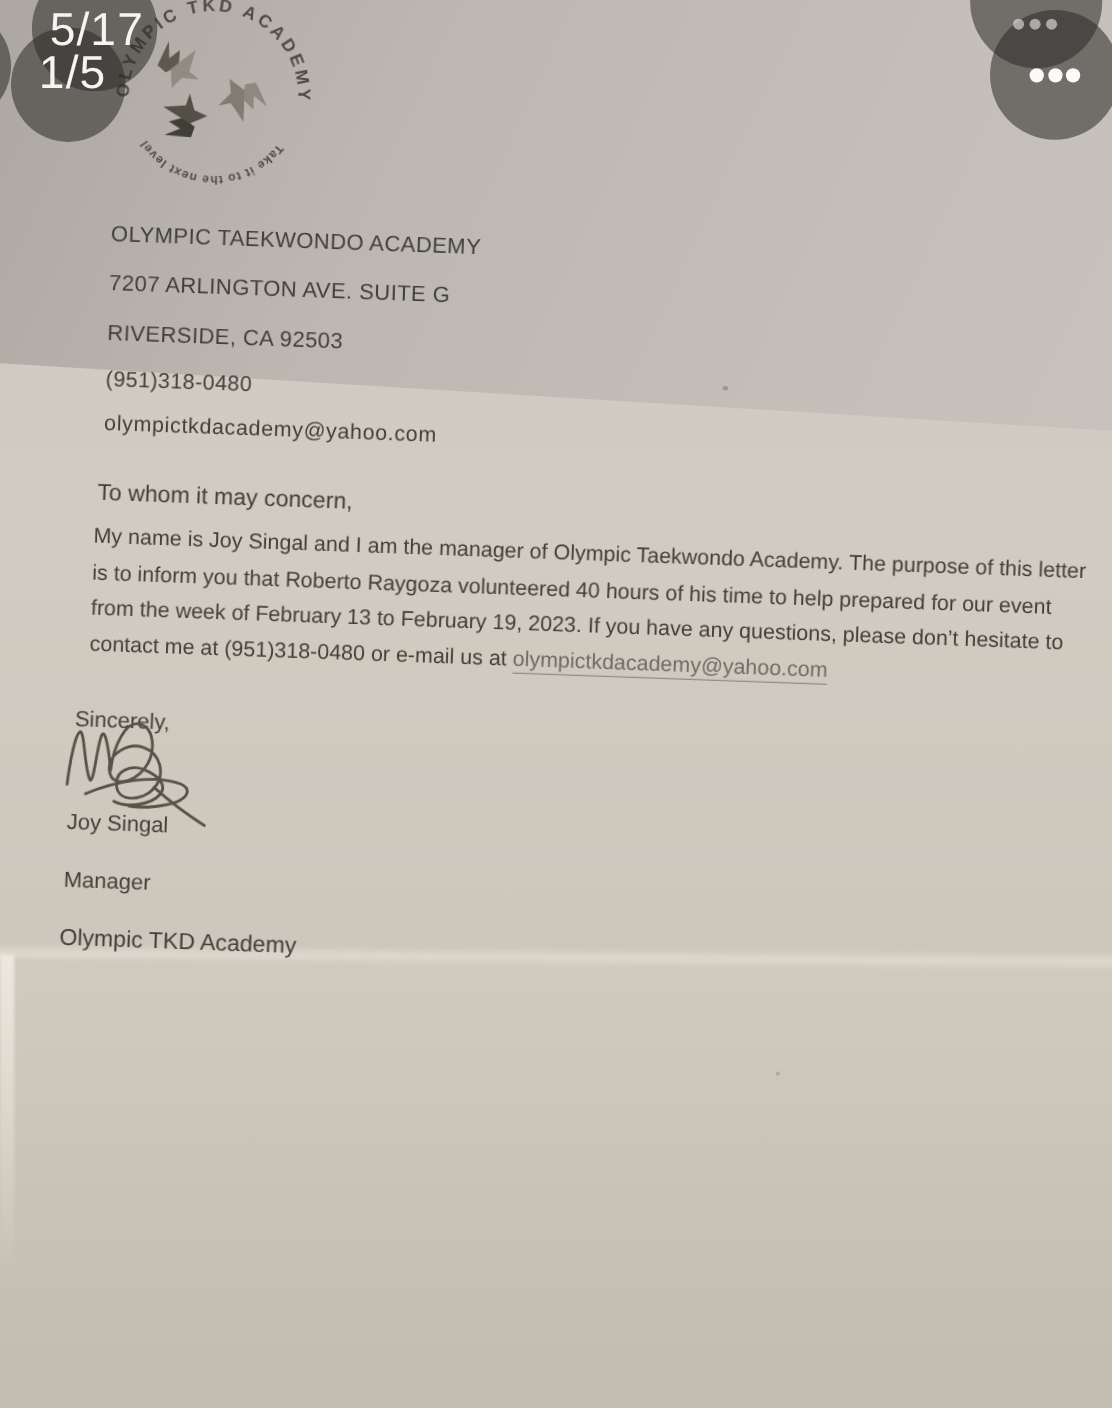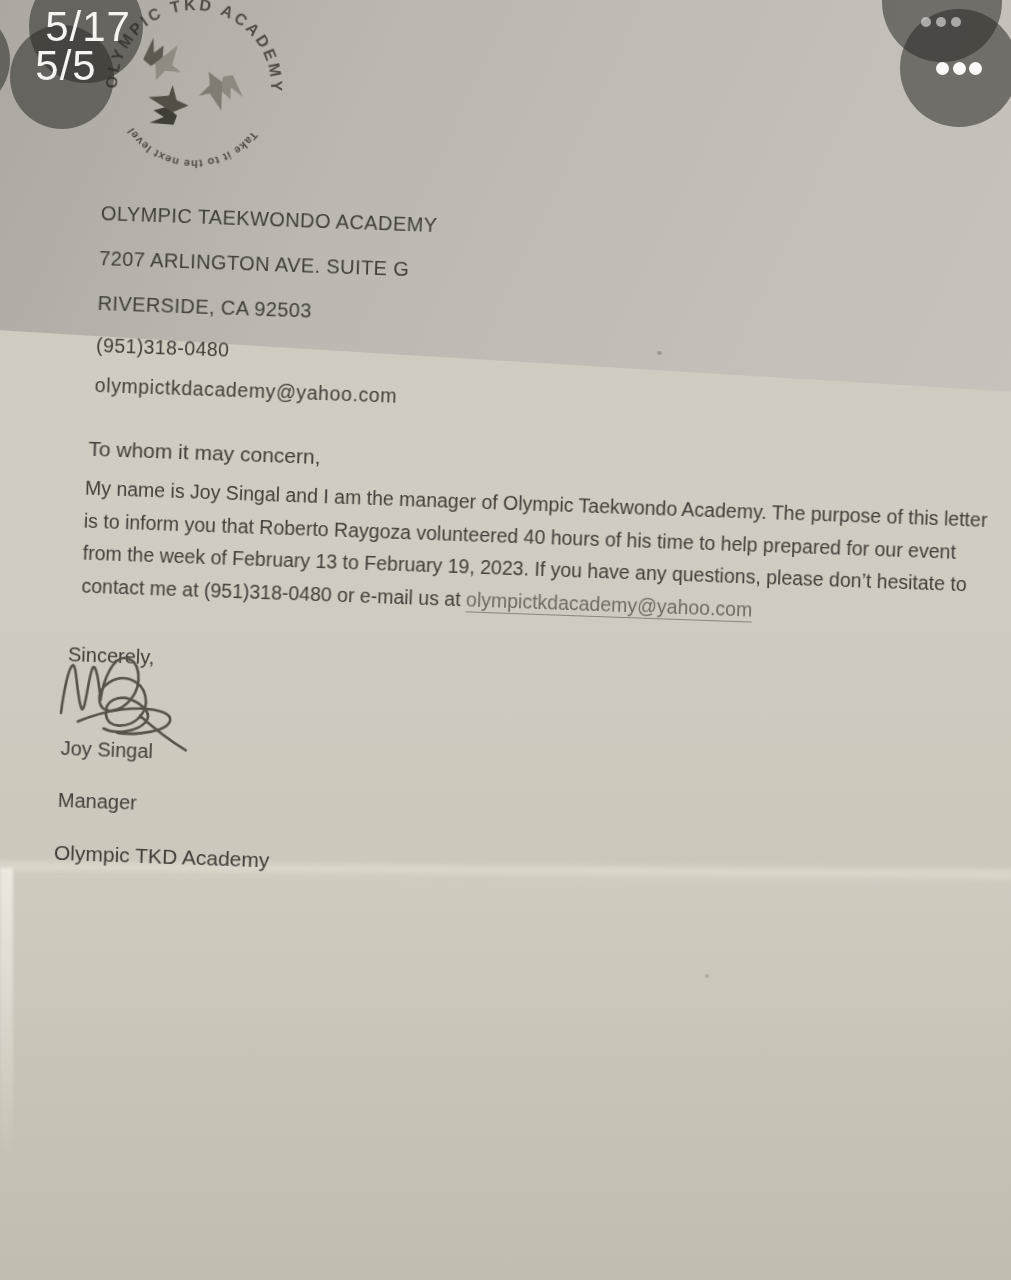--- a/index.html
+++ b/index.html
@@ -143,21 +143,21 @@
 
     <div class="signer-name">Joy Singal</div>
     <div class="signer-title">Manager</div>
     <div class="signer-org">Olympic TKD Academy</div>
   </div>
 
   <div class="ui-circle cE"></div>
   <div class="ui-circle cA"></div>
   <div class="ui-circle cB"></div>
   <div class="counter counter-a">5/17</div>
-  <div class="counter counter-b">5/5</div>
+  <div class="counter counter-b">1/5</div>
 
   <div class="ui-circle cC"></div>
   <div class="ui-circle cD"></div>
   <div class="dots dots-dim">
     <div class="dot"></div>
       <div class="dot"></div>
       <div class="dot"></div>
   </div>
   <div class="dots dots-bright">
     <div class="dot"></div>

